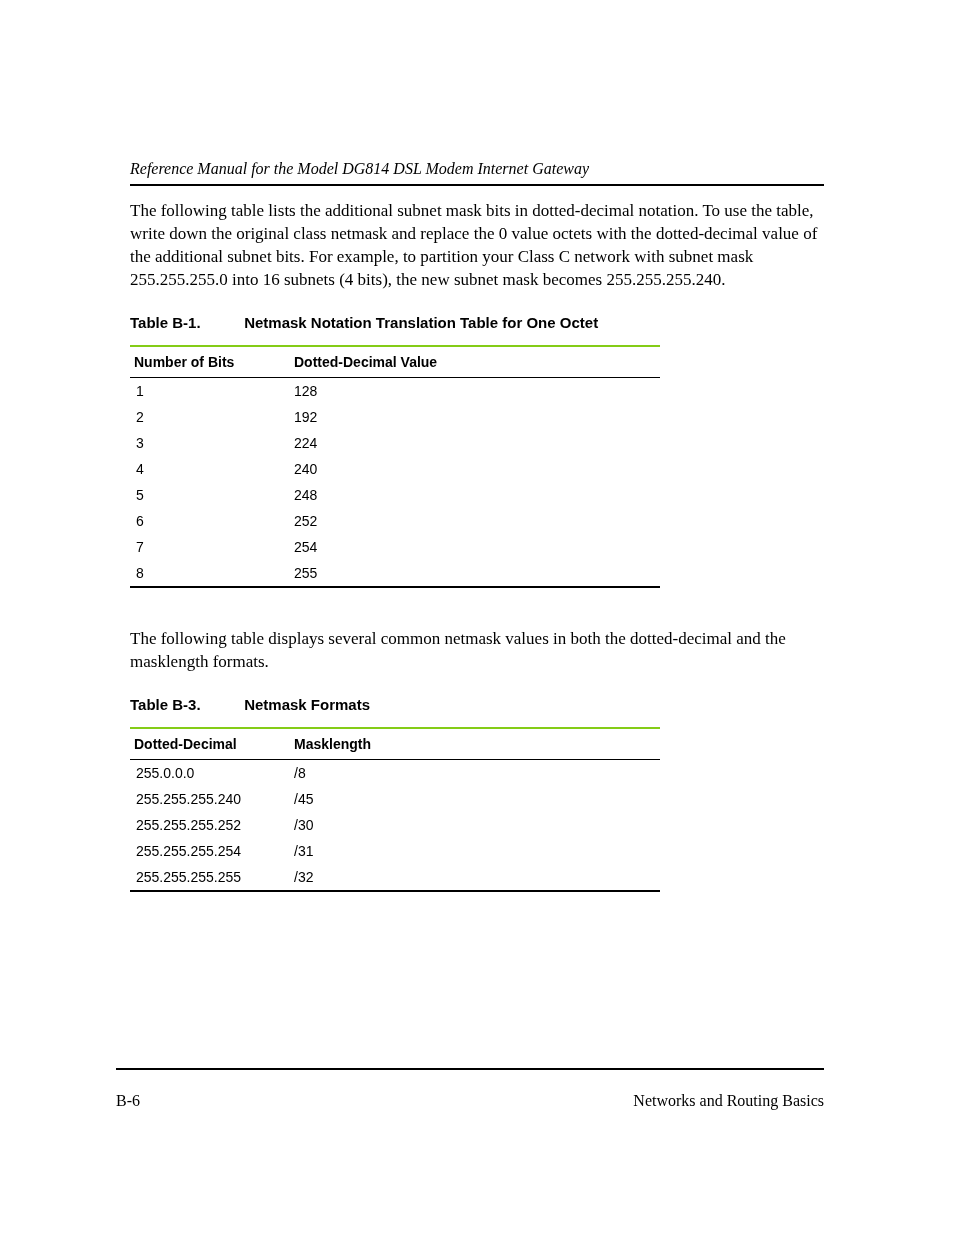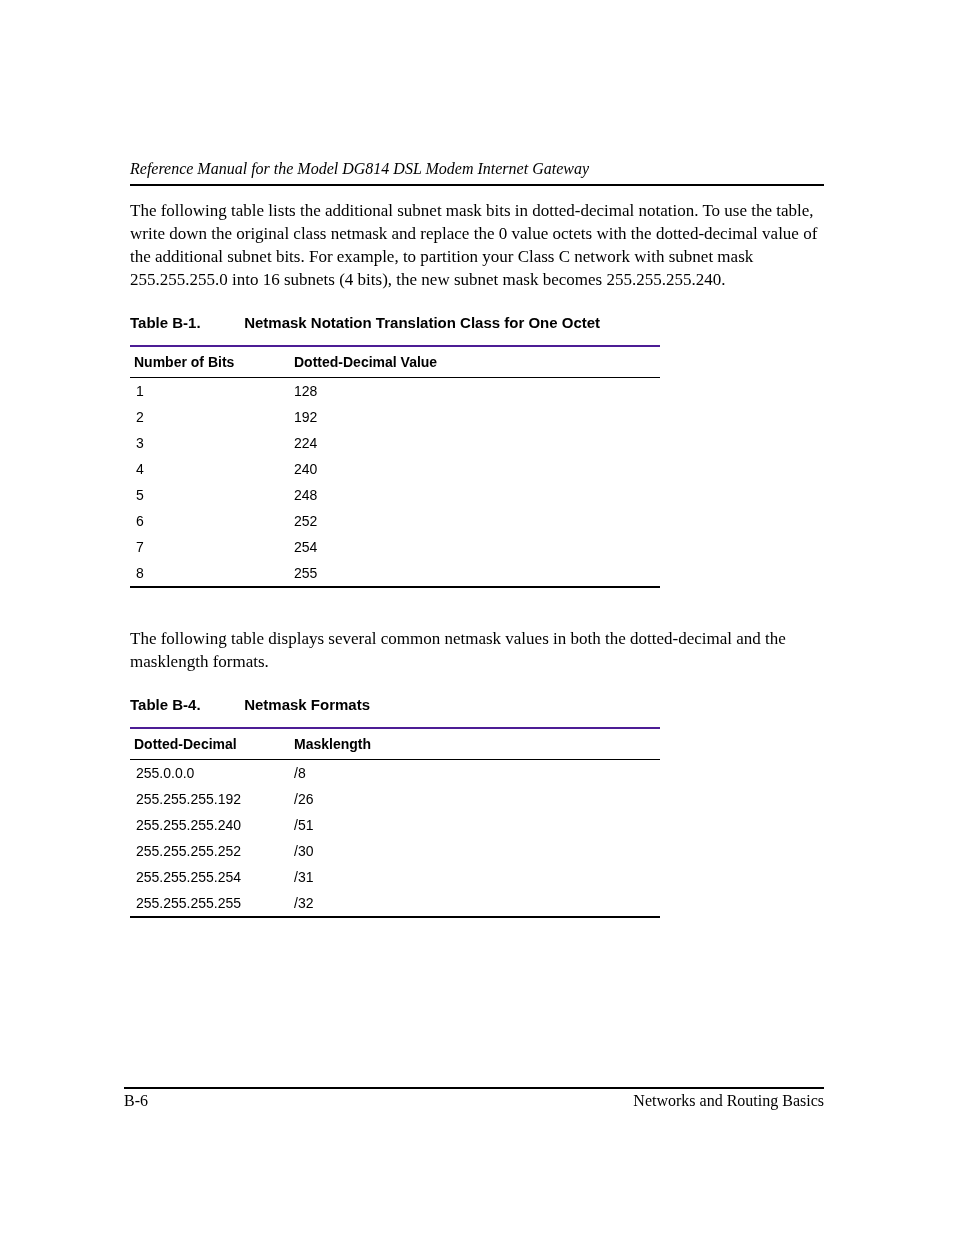--- a/index.html
+++ b/index.html
@@ -40,60 +40,60 @@
       width: 110px;
     }
     table {
       border-collapse: collapse;
       width: 530px;
       font-family: Arial, Helvetica, sans-serif;
       font-size: 14px;
       margin-bottom: 40px;
     }
     thead tr {
-      border-top: 2px solid #4c1d95;
+      border-top: 2px solid #84cc16;
       border-bottom: 1.5px solid #000;
     }
     th {
       text-align: left;
       font-weight: bold;
       padding: 7px 4px 7px 4px;
     }
     tbody tr:last-child {
       border-bottom: 2px solid #000;
     }
     td {
       padding: 5px 4px 5px 4px;
     }
     td.col1 {
       width: 160px;
       padding-left: 6px;
     }
     .footer {
       position: absolute;
       bottom: 125px;
-      left: 124px;
+      left: 116px;
       right: 130px;
       border-top: 2px solid #000;
-      padding-top: 3px;
+      padding-top: 22px;
       font-size: 16px;
       display: flex;
       justify-content: space-between;
     }
   </style>
 </head>
 <body>
 
 <div class="header-title">Reference Manual for the Model DG814 DSL Modem Internet Gateway</div>
 
 <p class="body-para">The following table lists the additional subnet mask bits in dotted-decimal notation. To use the table, write down the original class netmask and replace the 0 value octets with the dotted-decimal value of the additional subnet bits. For example, to partition your Class C network with subnet mask 255.255.255.0 into 16 subnets (4 bits), the new subnet mask becomes 255.255.255.240.</p>
 
 <div class="table-caption">
   <span class="caption-label">Table B-1.</span>
-  <span>Netmask Notation Translation Class for One Octet</span>
+  <span>Netmask Notation Translation Table for One Octet</span>
 </div>
 
 <table>
   <thead>
     <tr>
       <th class="col1">Number of Bits</th>
       <th>Dotted-Decimal Value</th>
     </tr>
   </thead>
   <tbody id="tbody1">
@@ -128,43 +128,39 @@
       <tr>
         <td class="col1">8</td>
         <td>255</td>
       </tr>
     </tbody>
 </table>
 
 <p class="body-para">The following table displays several common netmask values in both the dotted-decimal and the masklength formats.</p>
 
 <div class="table-caption">
-  <span class="caption-label">Table B-4.</span>
+  <span class="caption-label">Table B-3.</span>
   <span>Netmask Formats</span>
 </div>
 
 <table>
   <thead>
     <tr>
       <th class="col1">Dotted-Decimal</th>
       <th>Masklength</th>
     </tr>
   </thead>
   <tbody id="tbody2">
       <tr>
         <td class="col1">255.0.0.0</td>
         <td>/8</td>
       </tr>
       <tr>
-        <td class="col1">255.255.255.192</td>
-        <td>/26</td>
-      </tr>
-      <tr>
         <td class="col1">255.255.255.240</td>
-        <td>/51</td>
+        <td>/45</td>
       </tr>
       <tr>
         <td class="col1">255.255.255.252</td>
         <td>/30</td>
       </tr>
       <tr>
         <td class="col1">255.255.255.254</td>
         <td>/31</td>
       </tr>
       <tr>

